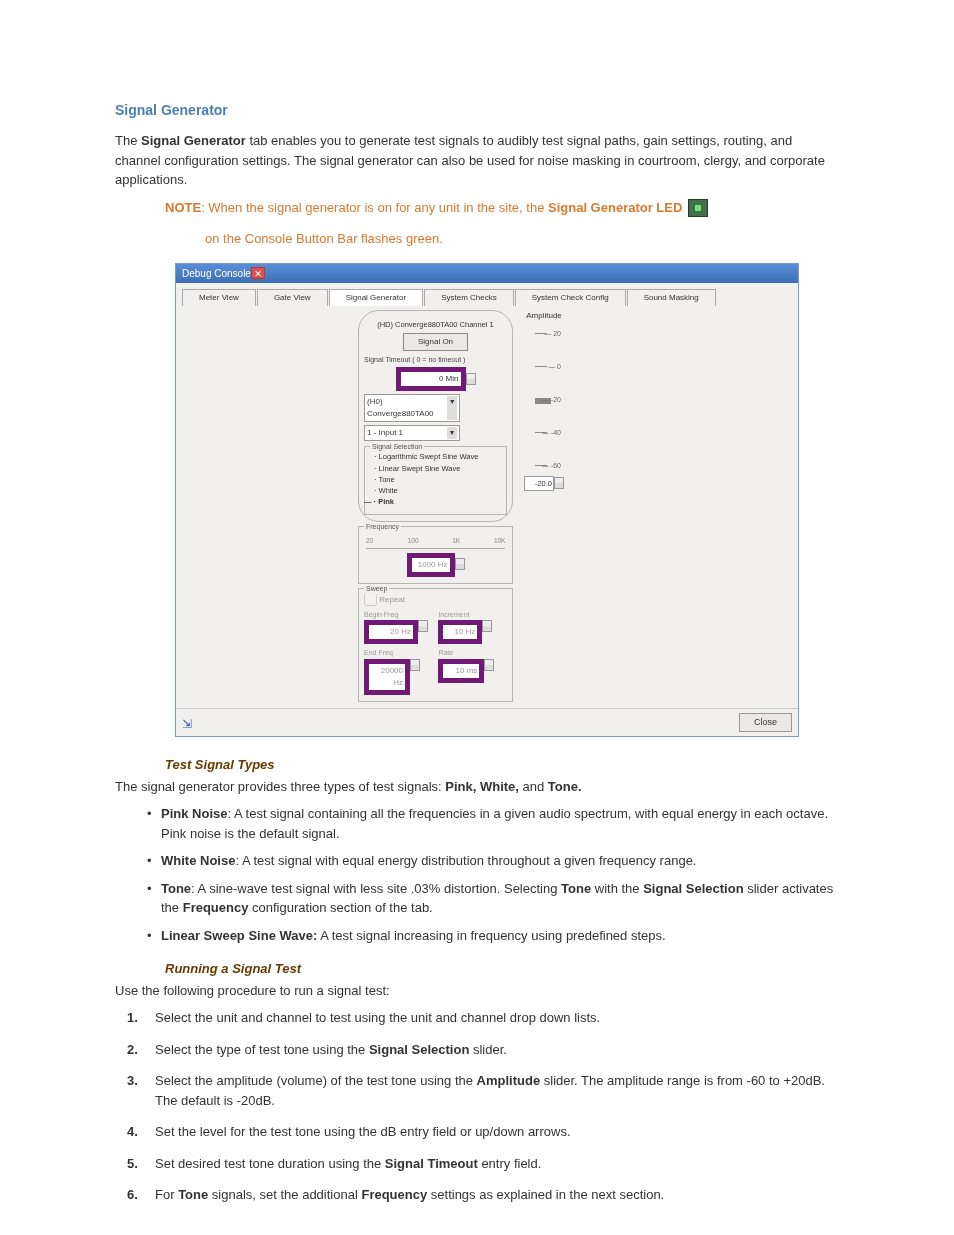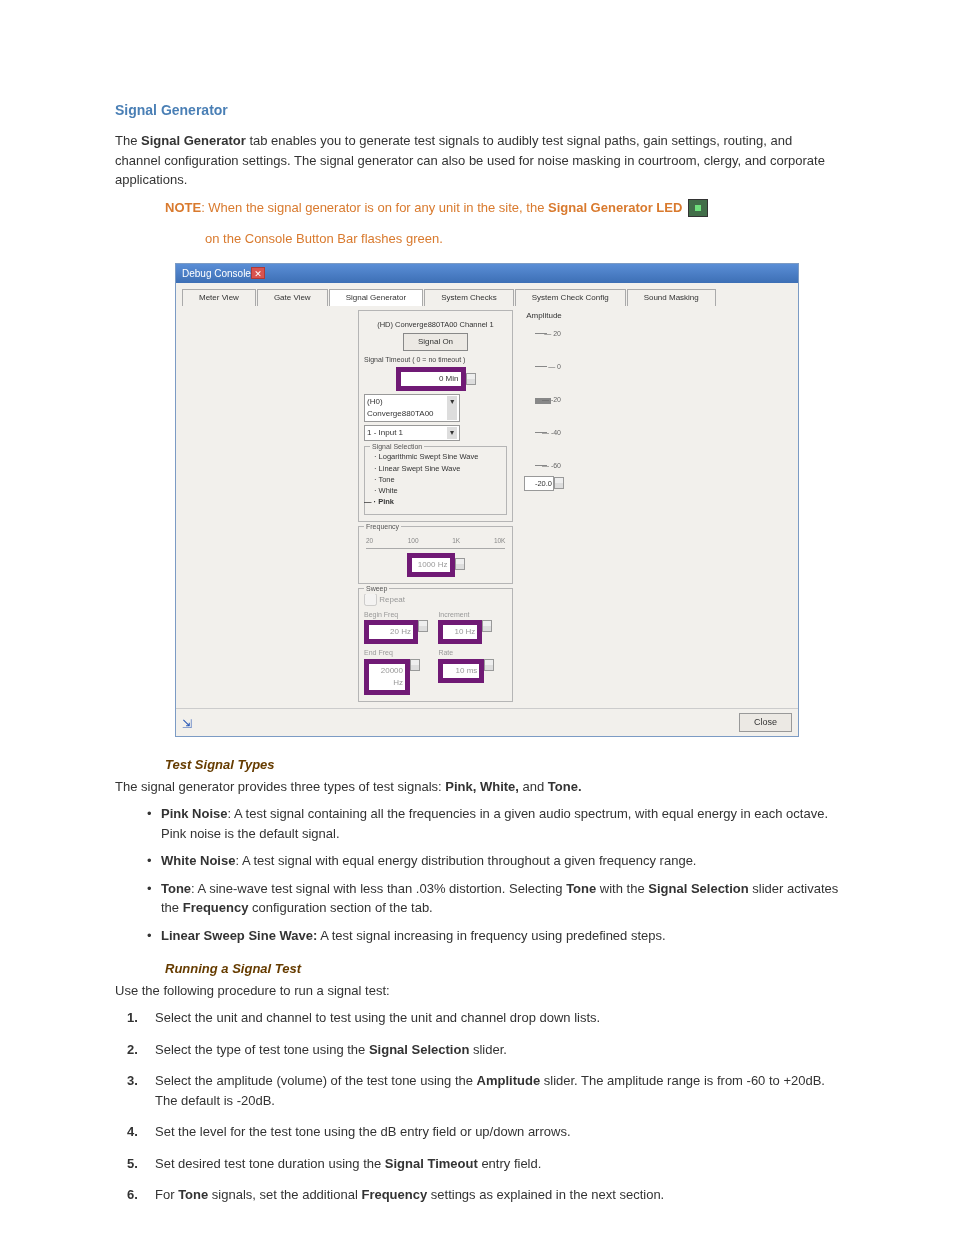--- a/index.html
+++ b/index.html
@@ -16,21 +16,21 @@
 .ss-close { background: #d9534f; color: #fff; width: 14px; height: 12px; text-align: center; line-height: 12px; font-size: 9px; border: 1px solid #b03a36; }
 .ss-body { background: #f2f0ec; padding: 6px; }
 .ss-tabs { display: flex; gap: 1px; margin-bottom: 4px; font-size: 8px; }
 .ss-tab { padding: 2px 16px; border: 1px solid #aaa; background: #f2f0ec; border-bottom: none; }
 .ss-tab.active { background: #fff; }
 .ss-main { display: flex; gap: 6px; }
 .ss-left { width: 170px; }
 .ss-center { width: 155px; display: flex; flex-direction: column; gap: 4px; }
 .ss-right { width: 50px; font-size: 8px; text-align: center; }
 .fieldset { border: 1px solid #b5b5b5; padding: 4px 5px 6px; position: relative; font-size: 8px; }
-.fieldset.lg { padding-top: 8px; }
+.fieldset.lg { padding-top: 8px; border-radius: 21px; }
 .legend-txt { position: absolute; top: -5px; left: 5px; background: #f2f0ec; padding: 0 2px; font-size: 7px; color: #555; }
 .ch-label { text-align: center; font-size: 7.5px; margin-bottom: 3px; }
 .sig-btn { border: 1px solid #888; background: #ece9e4; padding: 2px 8px; margin: 0 auto 4px; display: block; width: 65px; font-size: 8px; text-align: center; }
 .tiny-label { font-size: 7px; color: #444; }
 .num-input { border: 5px solid #701a75; background: #fff; padding: 1px 2px; font-size: 8px; width: 70px; display: inline-block; text-align: right; }
 .spin { border: 1px solid #999; width: 10px; height: 12px; display: inline-block; vertical-align: middle; background: linear-gradient(#eee 50%, #ddd 50%); position: relative; }
 .dd { border: 1px solid #999; background: #fff; padding: 1px 2px; font-size: 8px; width: 96px; display: flex; justify-content: space-between; margin-top: 3px; }
 .dd-arrow { width: 10px; text-align: center; background: #ddd; }
 .sig-sel-item { font-size: 7.5px; padding-left: 4px; }
 .sig-sel-item.sel { font-weight: bold; }
@@ -190,21 +190,21 @@
 </div>
 
 <div class="sub-title">Test Signal Types</div>
 <p class="para">
   <span>The signal generator provides three types of test signals: </span><b>Pink, White,</b><span> and </span><b>Tone.</b>
 </p>
 
 <ul class="bullet-list">
   <li><b>Pink Noise</b><span>: A test signal containing all the frequencies in a given audio spectrum, with equal energy in each octave. Pink noise is the default signal.</span></li>
   <li><b>White Noise</b><span>: A test signal with equal energy distribution throughout a given frequency range.</span></li>
-  <li><b>Tone</b><span>: A sine-wave test signal with less than .03% distortion. Selecting </span><b>Tone</b><span> with the </span><b>Signal Selection</b><span> slider activates the </span><b>Frequency</b><span> configuration section of the tab.</span></li>
+  <li><b>Tone</b><span>: A sine-wave test signal with less site .03% distortion. Selecting </span><b>Tone</b><span> with the </span><b>Signal Selection</b><span> slider activates the </span><b>Frequency</b><span> configuration section of the tab.</span></li>
   <li><b>Linear Sweep Sine Wave:</b><span> A test signal increasing in frequency using predefined steps.</span></li>
 </ul>
 
 <div class="sub-title">Running a Signal Test</div>
 <p class="para">Use the following procedure to run a signal test:</p>
 
 <ol class="num-list">
   <li><span class="n">1.</span><span>Select the unit and channel to test using the unit and channel drop down lists.</span></li>
   <li><span class="n">2.</span><span>Select the type of test tone using the </span><b>Signal Selection</b><span> slider.</span></li>
   <li><span class="n">3.</span><span>Select the amplitude (volume) of the test tone using the </span><b>Amplitude</b><span> slider. The amplitude range is from -60 to +20dB. The default is -20dB.</span></li>

